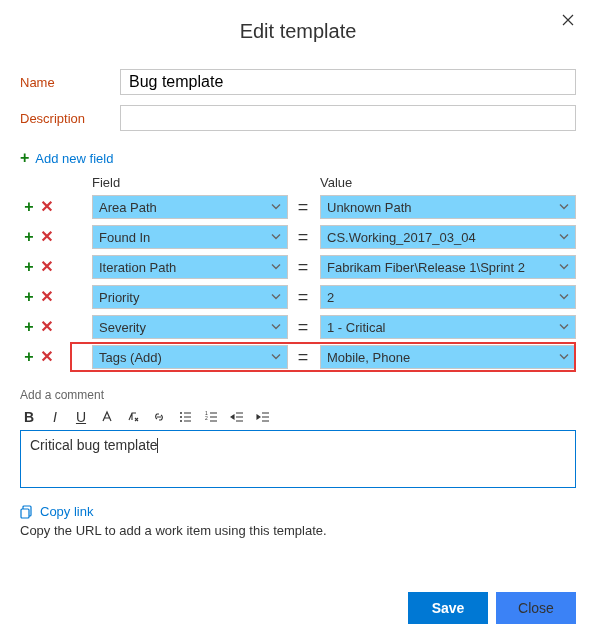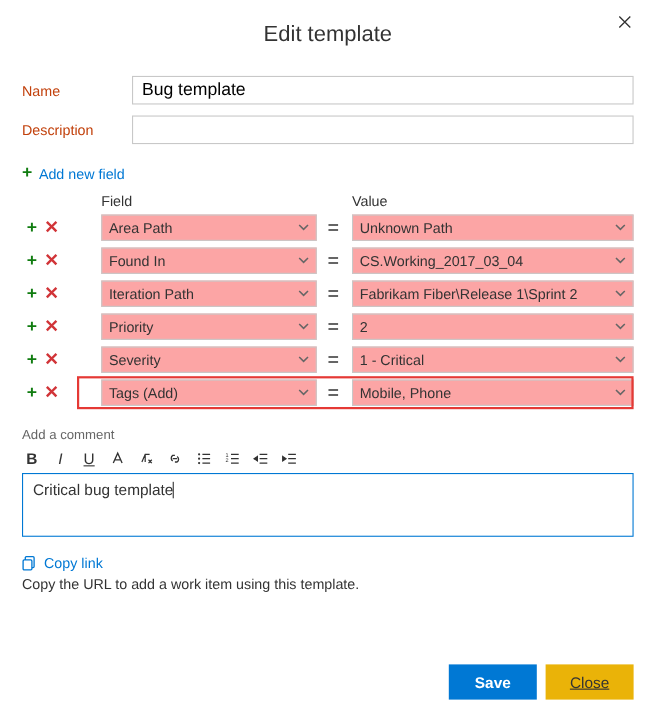--- a/index.html
+++ b/index.html
@@ -112,21 +112,21 @@
       cursor: pointer;
       font-size: 16px;
       font-weight: bold;
     }
     .add-btn { color: #107c10; }
     .remove-btn { color: #d13438; }
     .select {
       width: 100%;
       height: 24px;
       border: 1px solid #c8c8c8;
-      background: #fca5a5;
+      background: #7dd3fc;
       padding: 2px 22px 2px 6px;
       font-size: 13px;
       font-family: inherit;
       position: relative;
       display: flex;
       align-items: center;
       cursor: pointer;
     }
     .select .chev {
       position: absolute;
@@ -185,36 +185,36 @@
       font-size: 13px;
     }
     .copy-link svg { width: 14px; height: 14px; }
     .copy-hint {
       margin-top: 4px;
       font-size: 13px;
       color: #333;
     }
     .footer {
       position: absolute;
-      bottom: 8px;
+      bottom: 20px;
       right: 20px;
       display: flex;
       gap: 8px;
     }
     .btn {
       min-width: 80px;
       height: 32px;
       border: none;
       font-size: 14px;
       font-family: inherit;
       cursor: pointer;
       padding: 0 18px;
     }
     .btn-primary { background: #0078d4; color: #fff; font-weight: 600; }
-    .btn-default { background: #eab308; color: #333; text-decoration: underline; }
+    .btn-default { background: #3b82f6; color: #333; }
   </style>
 </head>
 <body>
 
 <div class="close-x">
   <svg viewBox="0 0 12 12">
       <path d="M1 1 L11 11 M11 1 L1 11" stroke="#333" stroke-width="1.2" fill="none"></path>
     </svg>
 </div>
 

